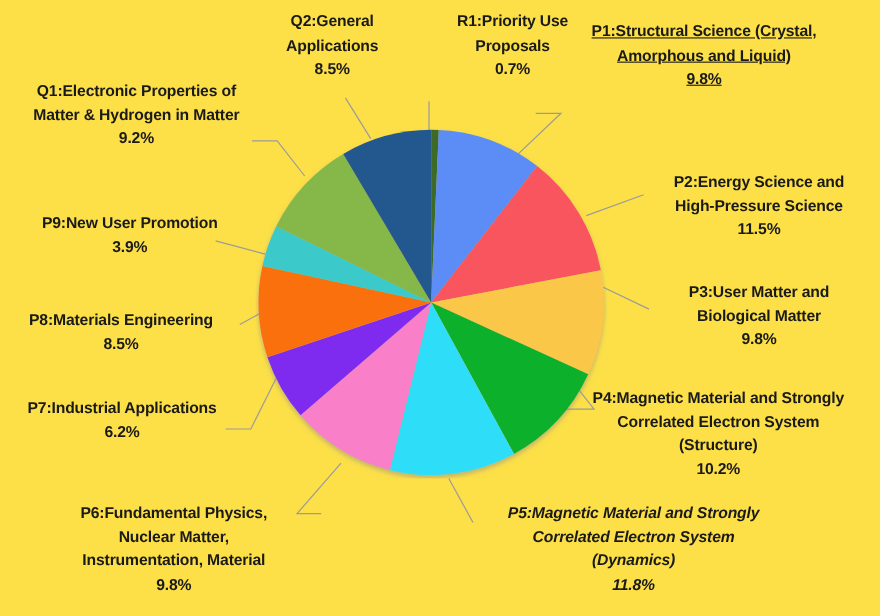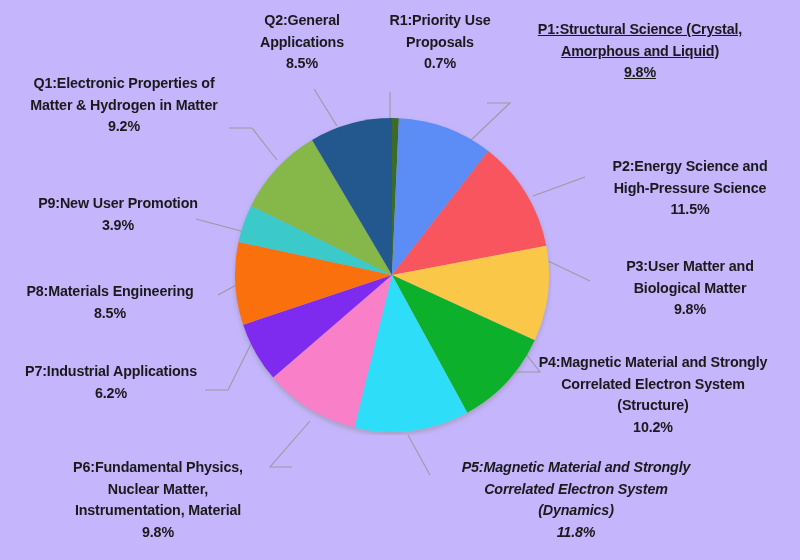--- a/index.html
+++ b/index.html
@@ -4,21 +4,21 @@
 <style>
   html, body {
     margin: 0;
     padding: 0;
     background: #ffffff;
   }
   #page {
     position: relative;
     width: 800px;
     height: 560px;
-    background: #c4b5fd;
+    background: #fde047;
     font-family: "Liberation Sans", sans-serif;
     overflow: hidden;
   }
   .pie-wrap {
     position: absolute;
     left: 232px;
     top: 115px;
     width: 320px;
     height: 320px;
   }
@@ -94,21 +94,21 @@
         </g>
     </svg>
   </div>
 
   <div class="label" style="left:228px; top:10px; width:148px;">
     <span class="ln">Q2:General</span>
     <span class="ln">Applications</span>
     <span class="pct">8.5%</span>
   </div>
 
-  <div class="label" style="left:364px; top:10px; width:152px;">
+  <div class="label" style="left:390px; top:10px; width:152px;">
     <span class="ln">R1:Priority Use</span>
     <span class="ln">Proposals</span>
     <span class="pct">0.7%</span>
   </div>
 
   <div class="label" style="left:490px; top:19px; width:300px;text-decoration:underline;">
     <span class="ln">P1:Structural Science (Crystal,</span>
     <span class="ln">Amorphous and Liquid)</span>
     <span class="pct">9.8%</span>
   </div>

